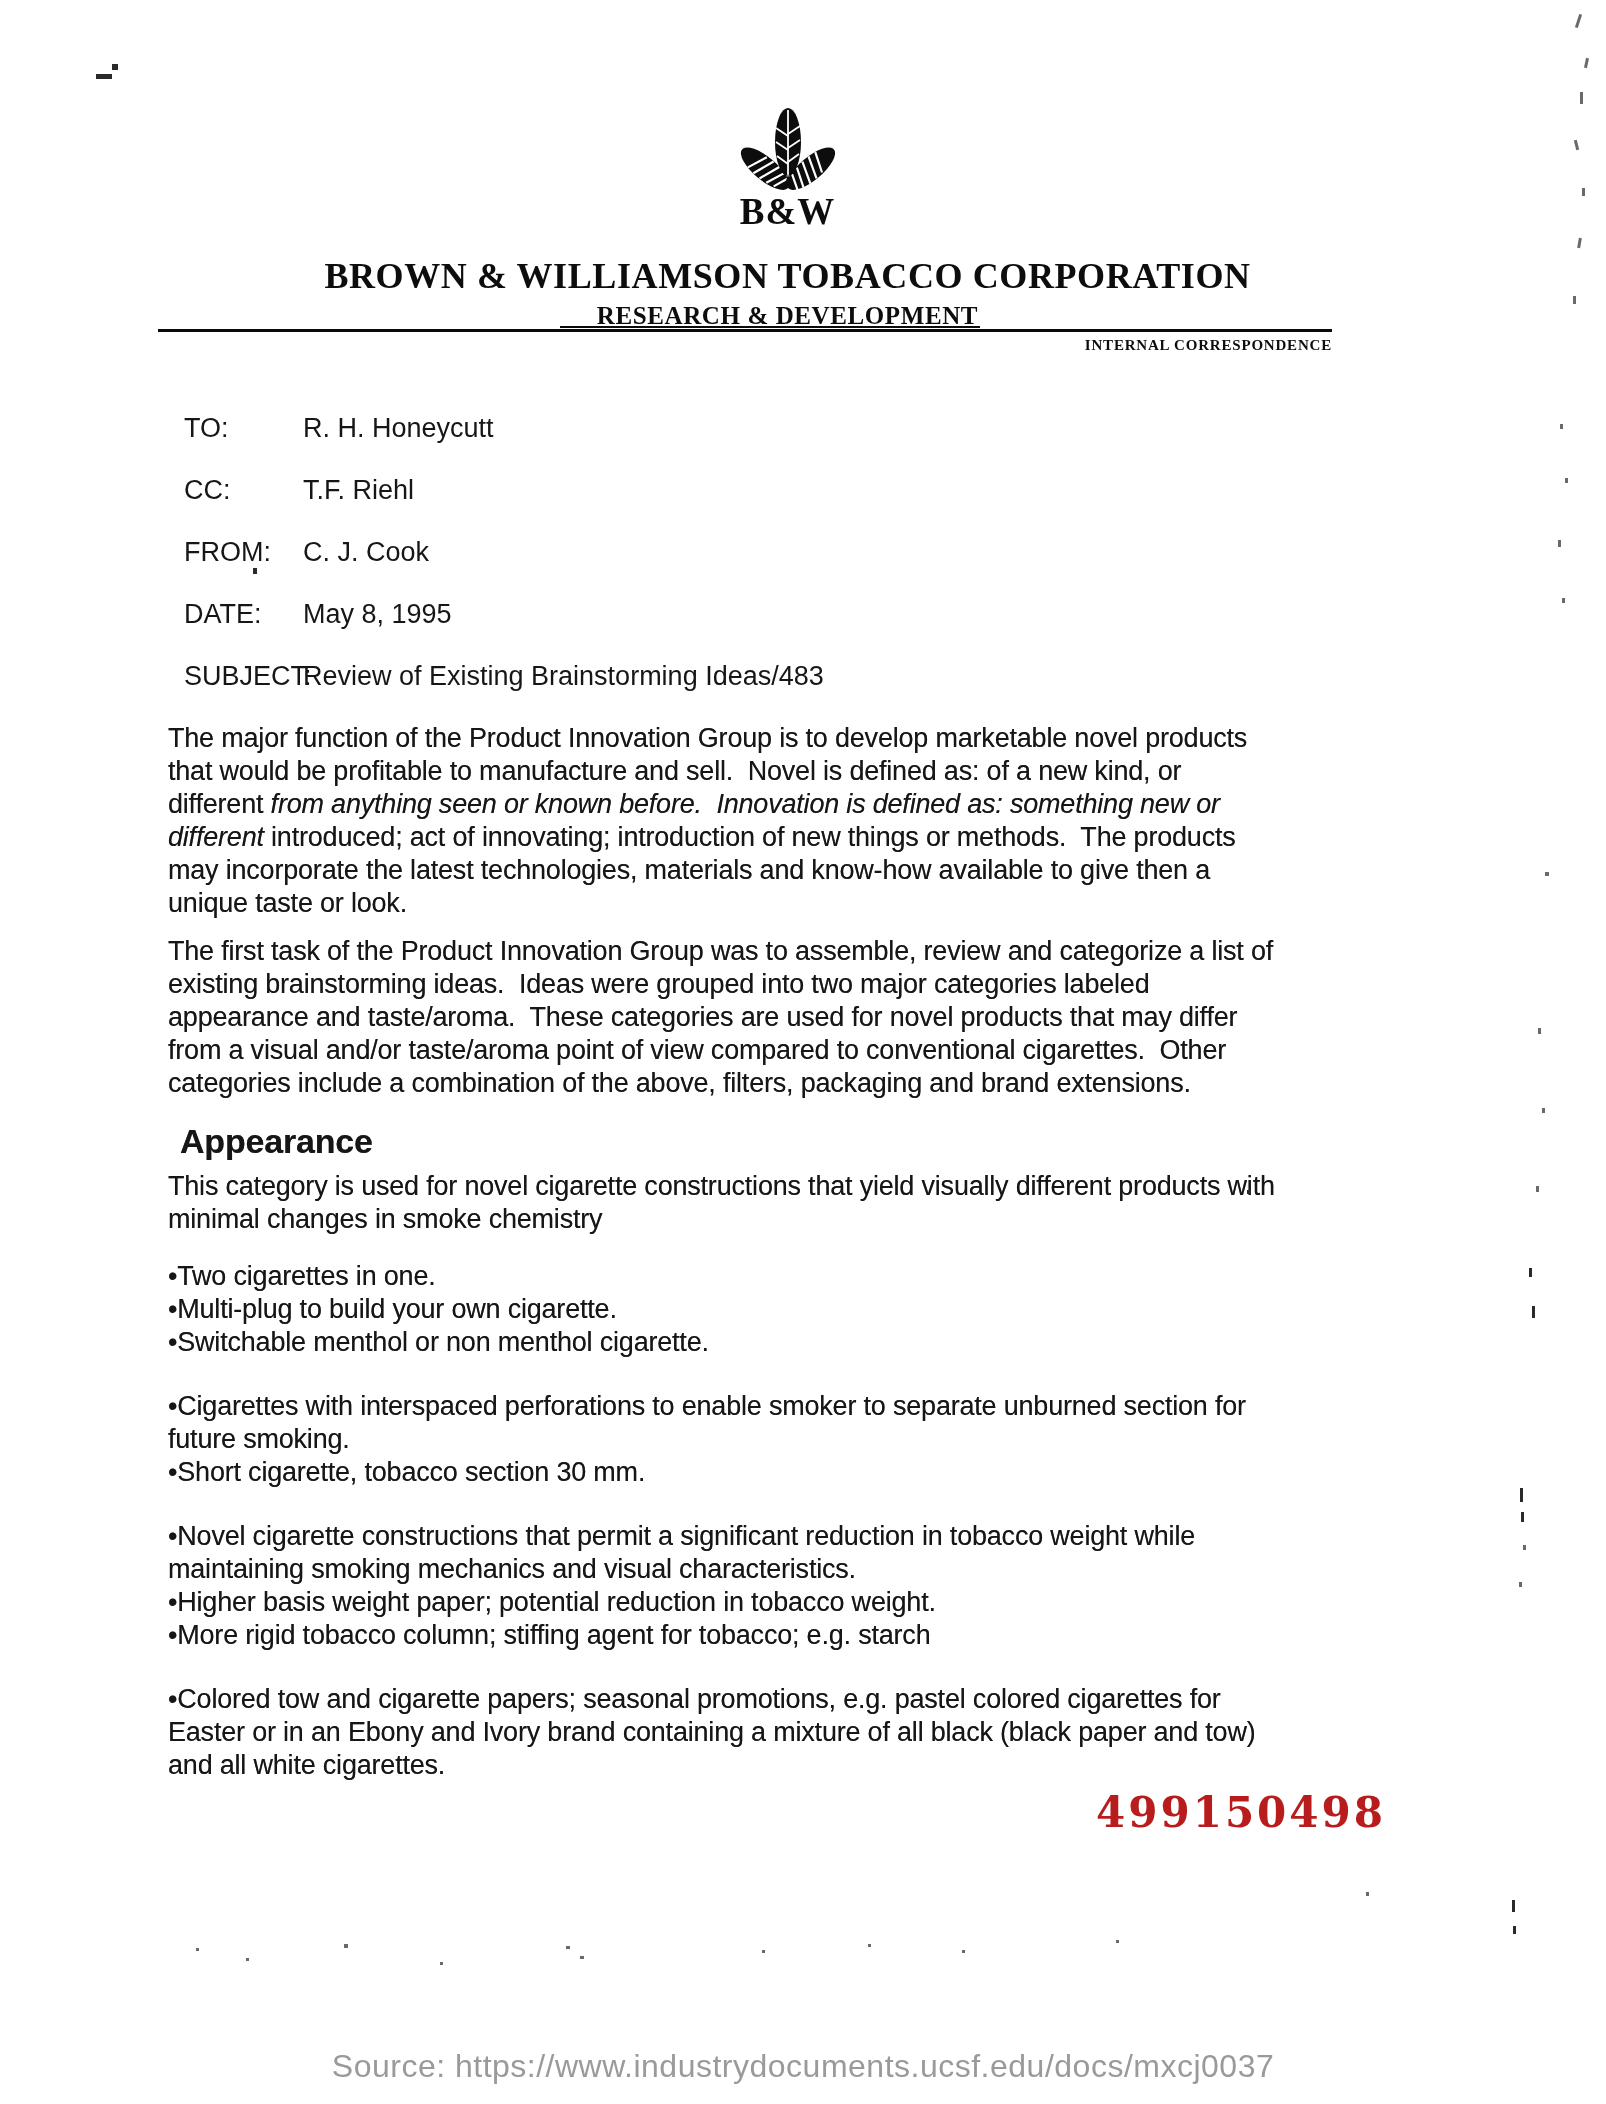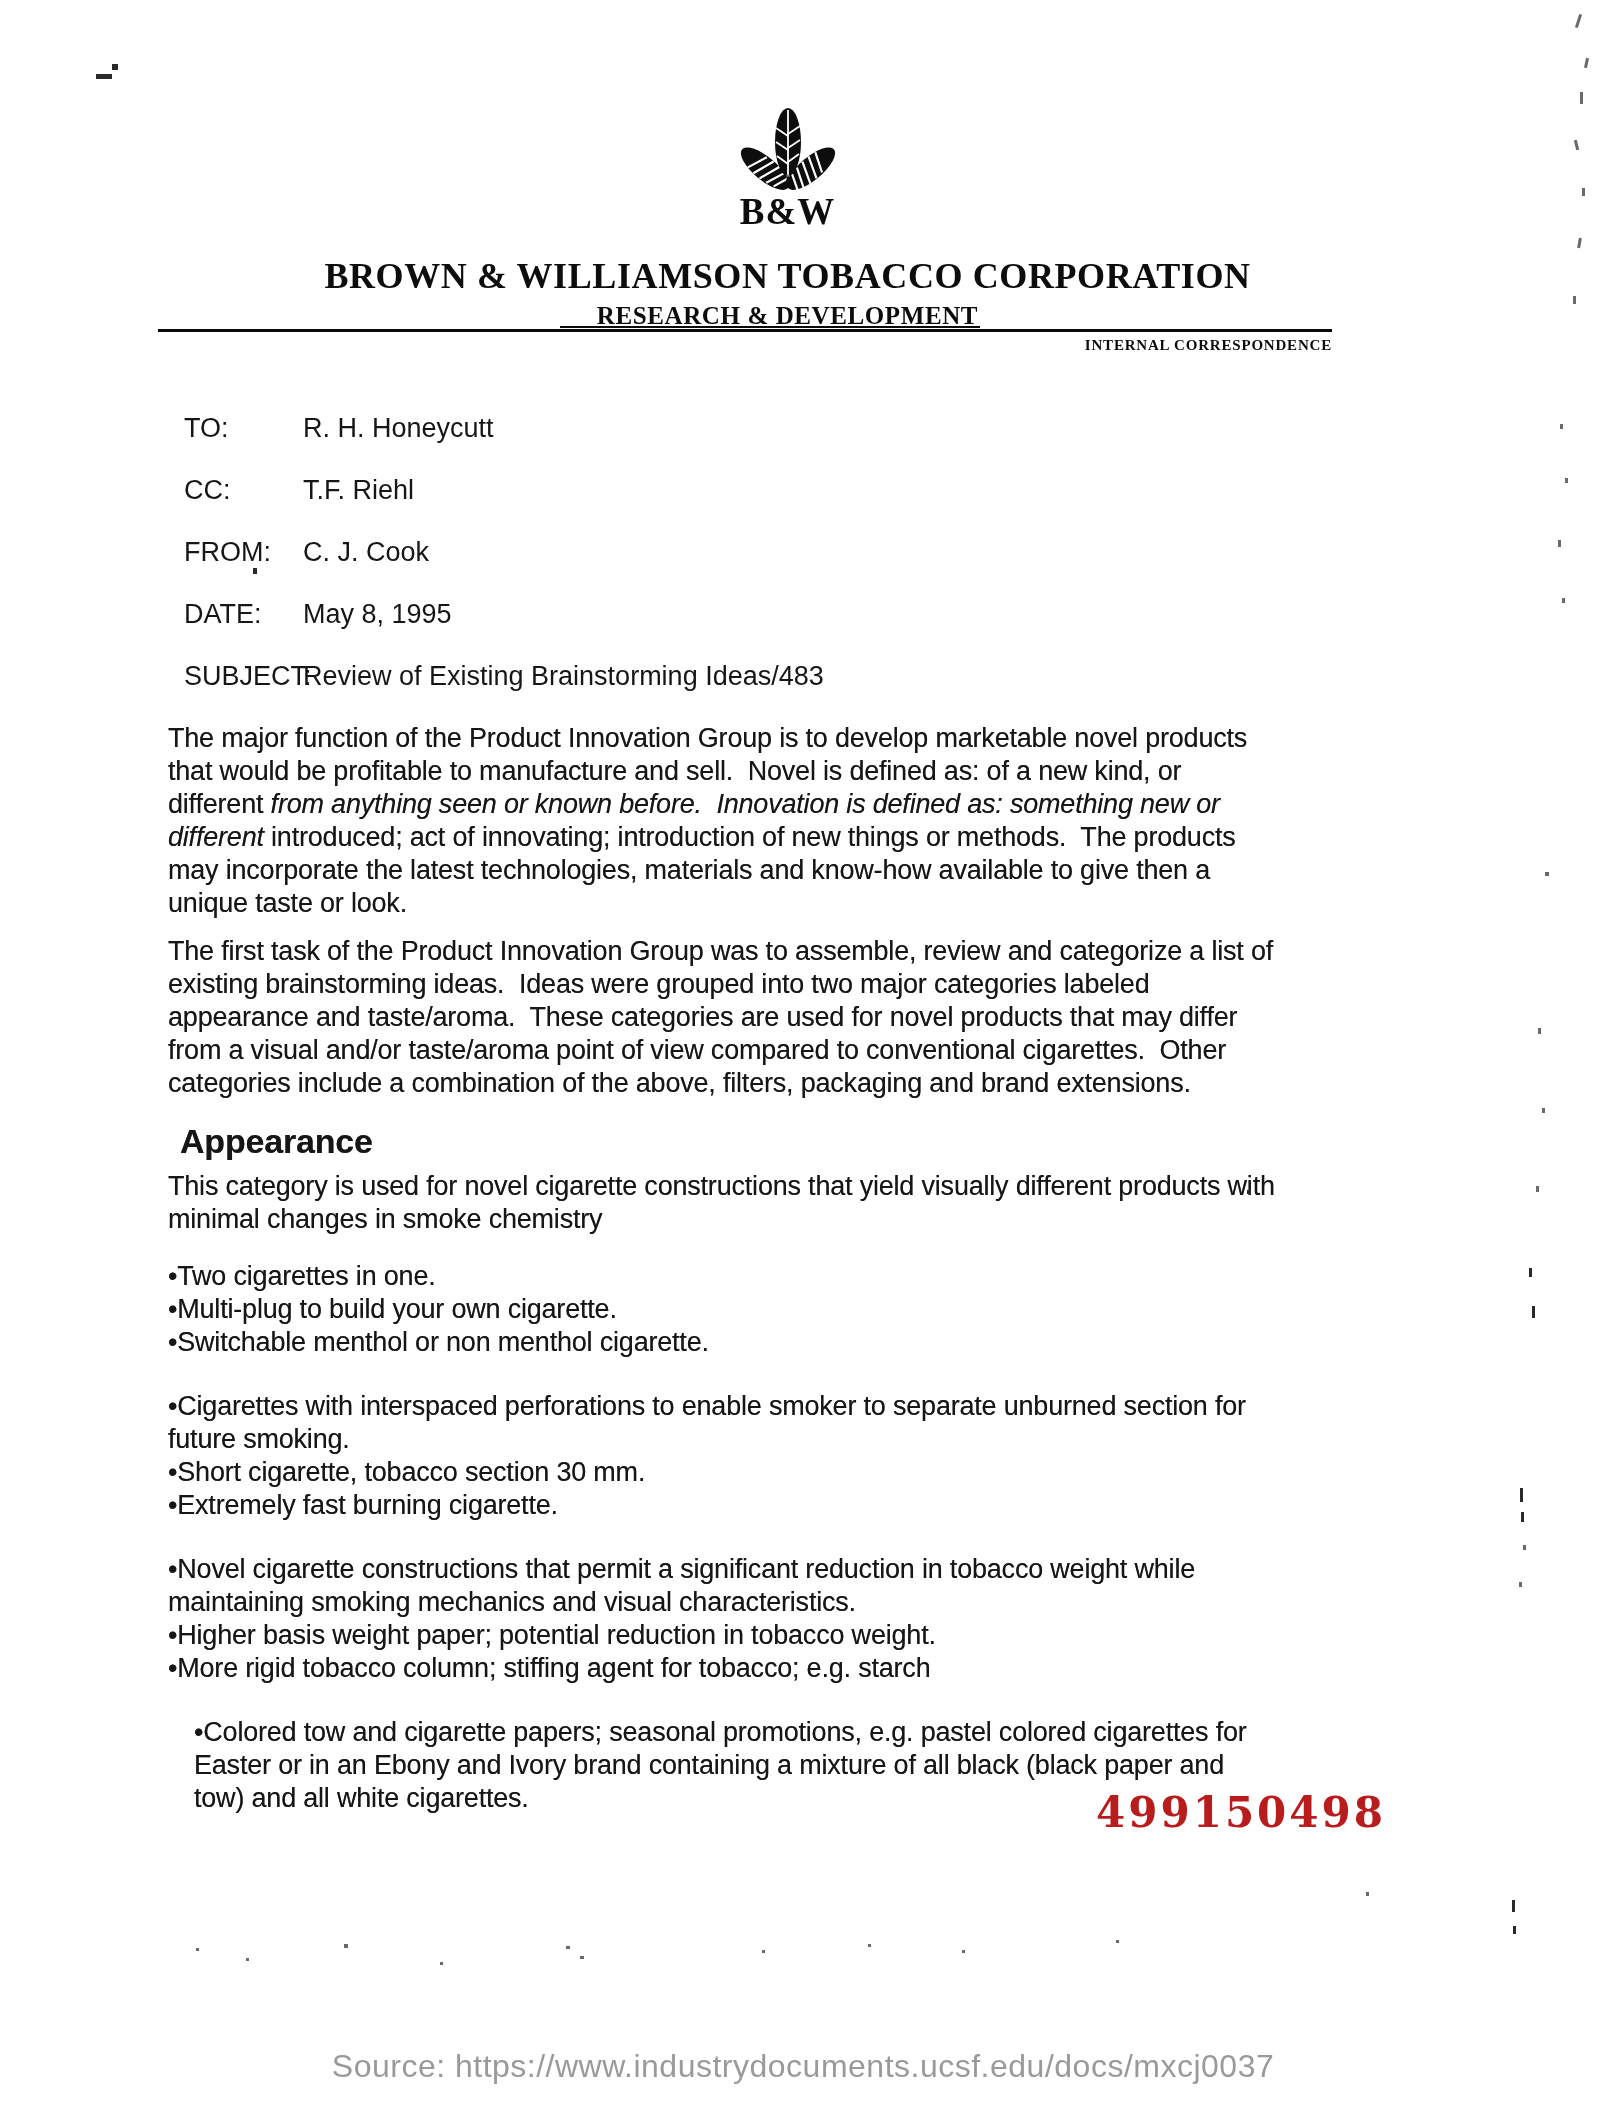--- a/index.html
+++ b/index.html
@@ -39,21 +39,21 @@
     position:absolute; left:168px; top:722px; width:1108px;
     font-size:27px; line-height:33px; letter-spacing:-0.2px;
     text-shadow:0 0 0.5px rgba(0,0,0,0.55);
   }
   .para { margin:0 0 15px 0; white-space:pre-wrap; }
   .para.p2 { margin-bottom:25px; }
   .it { font-style:italic; }
   .appearance { margin:12px; font-size:34px; font-weight:bold; line-height:33px; }
   .intro { margin:0 0 24px 0; white-space:pre-wrap; }
   .bgroup { margin-bottom:31px; }
-  .bgroup.last { margin-bottom:0;margin-left:26px; }
+  .bgroup.last { margin-bottom:0; }
   .bullet { white-space:pre-wrap; }
   .bullet::before { content:"\2022"; }
   
   .doc-number {
     position:absolute; left:1096px; top:1788px;
     font-family:"DejaVu Serif", serif; font-weight:bold; font-size:42px;
     letter-spacing:3px; color:#b91c1c;
   }
   .source {
     position:absolute; left:0; top:2048px; width:1606px; text-align:center;
@@ -129,21 +129,20 @@
 
     <div class="bgroup">
       <div class="bullet">Two cigarettes in one.</div>
       <div class="bullet">Multi-plug to build your own cigarette.</div>
       <div class="bullet">Switchable menthol or non menthol cigarette.</div>
     </div>
 
     <div class="bgroup">
       <div class="bullet">Cigarettes with interspaced perforations to enable smoker to separate unburned section for future smoking.</div>
       <div class="bullet">Short cigarette, tobacco section 30 mm.</div>
-      <div class="bullet">Extremely fast burning cigarette.</div>
     </div>
 
     <div class="bgroup">
       <div class="bullet">Novel cigarette constructions that permit a significant reduction in tobacco weight while maintaining smoking mechanics and visual characteristics.</div>
       <div class="bullet">Higher basis weight paper; potential reduction in tobacco weight.</div>
       <div class="bullet">More rigid tobacco column; stiffing agent for tobacco; e.g. starch</div>
     </div>
 
     <div class="bgroup last">
       <div class="bullet">Colored tow and cigarette papers; seasonal promotions, e.g. pastel colored cigarettes for Easter or in an Ebony and Ivory brand containing a mixture of all black (black paper and tow) and all white cigarettes.</div>

